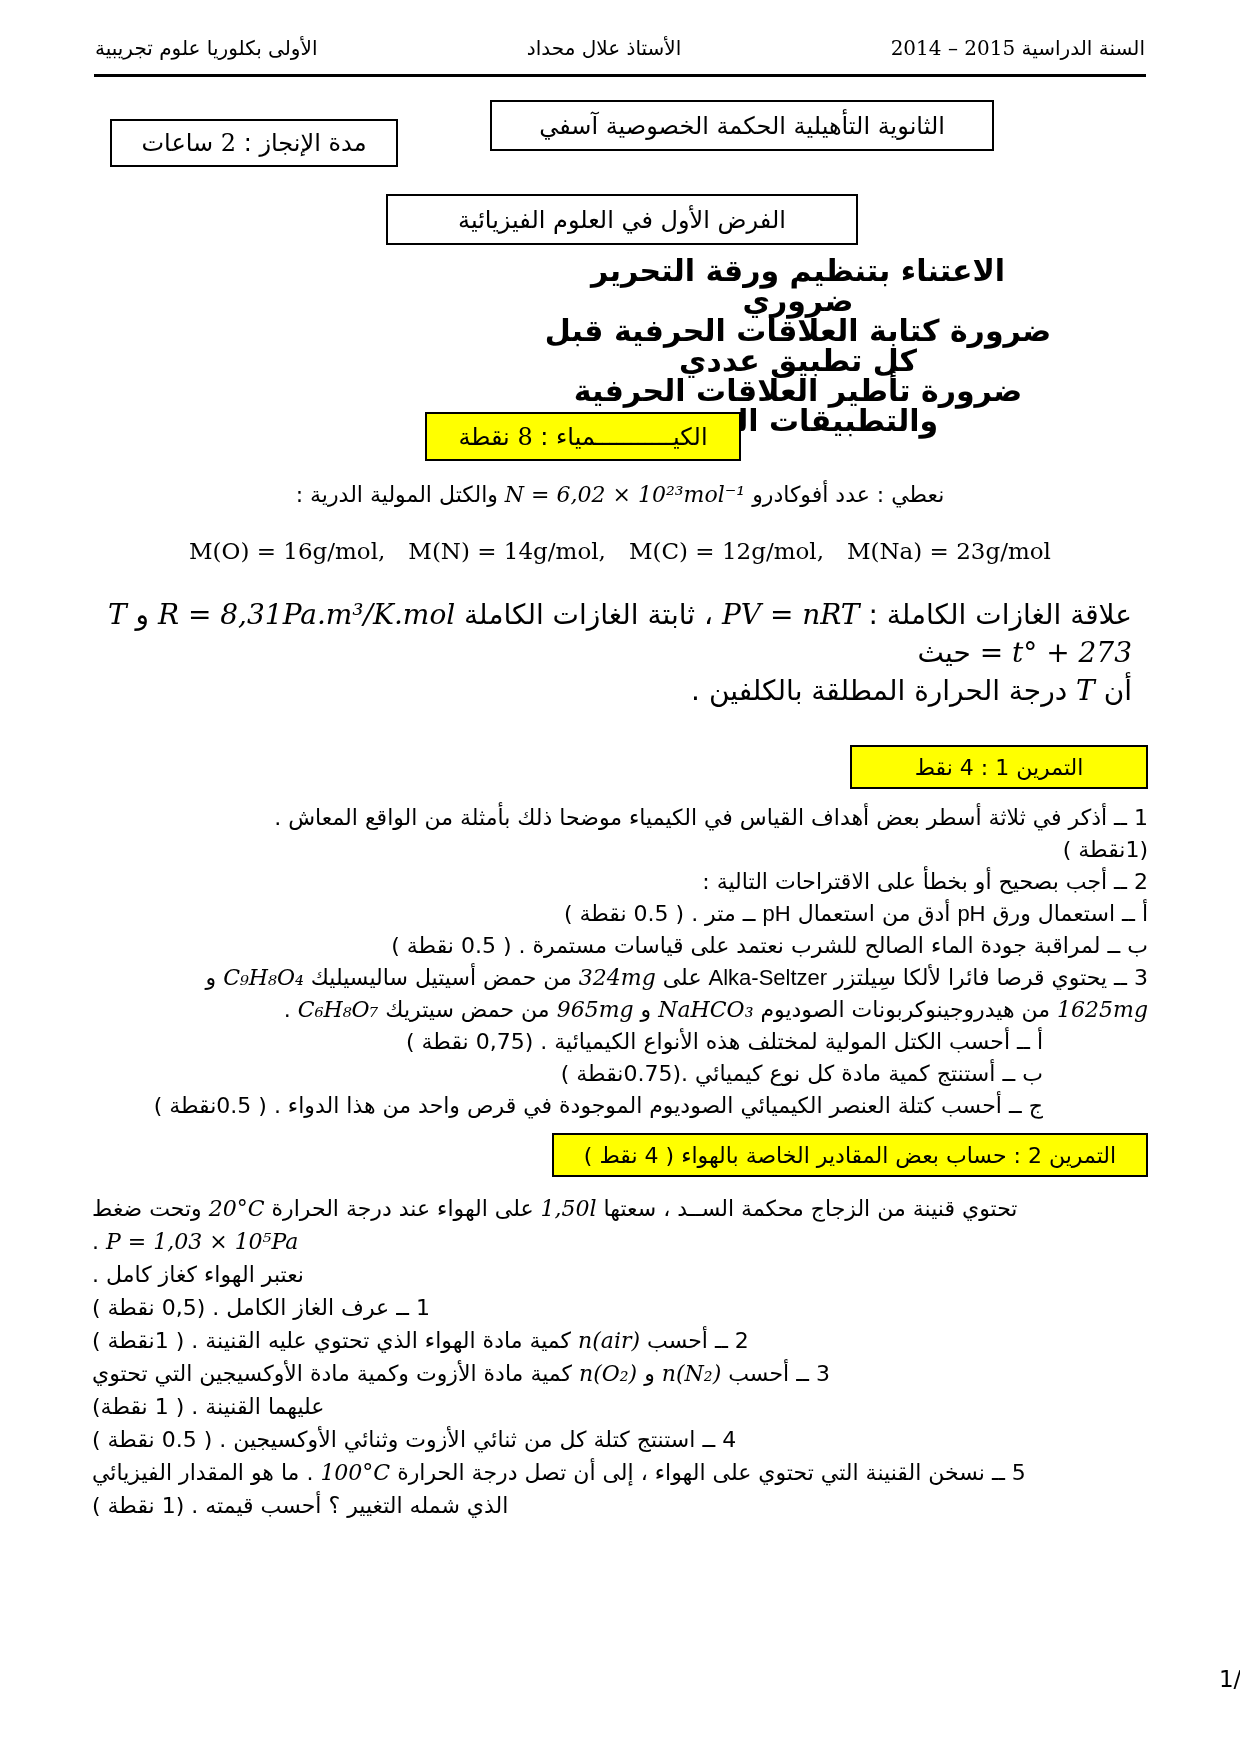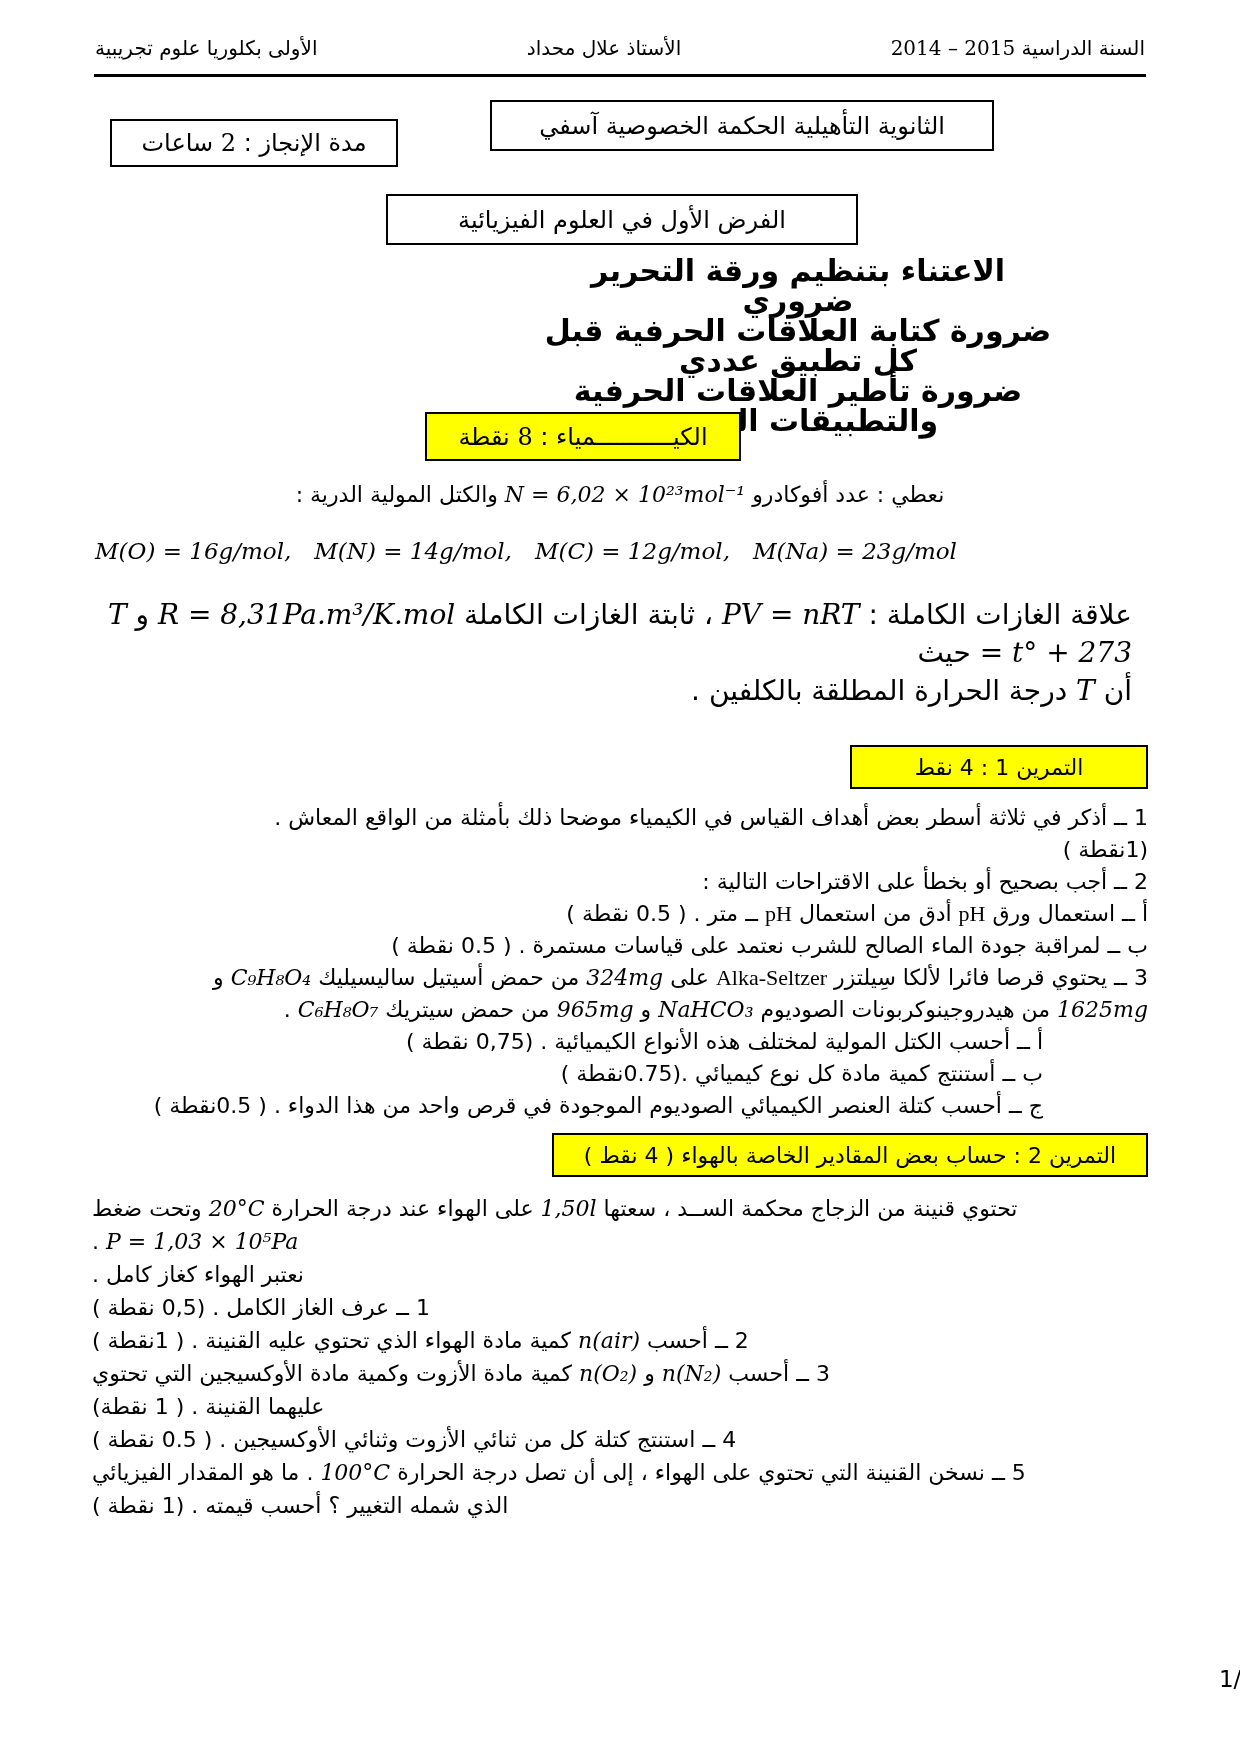--- a/index.html
+++ b/index.html
@@ -2,34 +2,34 @@
 <html lang="ar"><head>
 <meta charset="utf-8">
 <style>
   html,body{margin:0;padding:0;background:#e8e8e8;}
   .page{
     position:relative;width:1240px;height:1754px;background:#ffffff;
     margin:0 auto;font-family:"DejaVu Sans",sans-serif;color:#000;
     direction:rtl;overflow:hidden;
   }
   .abs{position:absolute;}
-  .latin{direction:ltr;unicode-bidi:isolate;font-family:Liberation Serif, serif;}
+  .latin{direction:ltr;unicode-bidi:isolate;font-family:Liberation Sans, sans-serif;}
   .math{direction:ltr;unicode-bidi:isolate;font-family:"DejaVu Serif",serif;font-style:italic;}
   .num-serif{font-family:"DejaVu Serif",serif;direction:ltr;unicode-bidi:isolate;}
   .bordered{border:2px solid #000;display:flex;align-items:center;justify-content:center;}
   .ybox{background:#ffff00;border:2px solid #000;display:flex;align-items:center;justify-content:center;}
   .header-row{top:36px;right:95px;left:95px;display:flex;justify-content:space-between;align-items:baseline;font-size:20px;}
   .header-rule{top:74px;left:94px;width:1052px;border-top:3px solid #000;}
   .school-box{top:100px;left:490px;width:500px;height:47px;font-size:24px;}
   .duration-box{top:119px;left:110px;width:284px;height:44px;font-size:24px;}
   .exam-title-box{top:194px;left:386px;width:468px;height:47px;font-size:24px;}
   .instructions{top:256px;left:540px;width:516px;text-align:center;font-weight:bold;font-size:30px;line-height:30px;}
   .chem-ybox{top:412px;left:425px;width:312px;height:45px;font-size:24px;}
   .given-line{top:482px;left:95px;width:1050px;text-align:center;font-size:22px;}
-  .molar-line{top:538px;left:95px;width:1050px;font-size:23px;direction:ltr;font-family:"DejaVu Serif",serif;font-style:italic;}
+  .molar-line{top:538px;left:95px;width:1050px;text-align:center;font-size:23px;direction:ltr;font-family:"DejaVu Serif",serif;}
   .gas-law{top:596px;right:108px;left:92px;text-align:right;font-size:28px;line-height:38px;}
   .ex1-ybox{top:745px;right:92px;width:294px;height:40px;font-size:22px;}
   .ex1-body{top:802px;right:92px;left:92px;text-align:right;font-size:22px;line-height:32px;}
   .ex2-ybox{top:1133px;right:92px;width:592px;height:40px;font-size:22px;}
   .ex2-body{top:1192px;right:92px;left:92px;text-align:left;font-size:22px;line-height:33px;}
   .indent-sub{padding-right:105px;}
   .indent-par{padding-right:28px;}
   .footer{top:1666px;left:16px;width:100%;text-align:right;font-size:23px;direction:ltr;}
 </style>
 </head>

